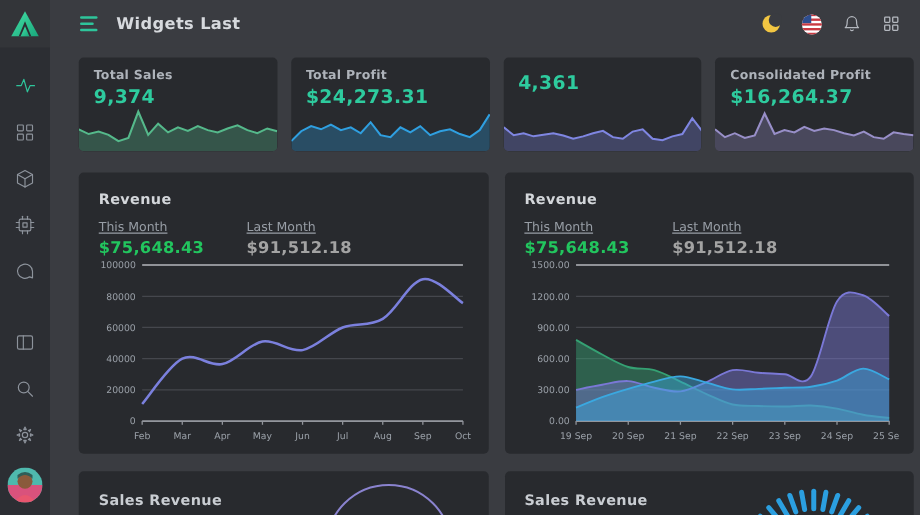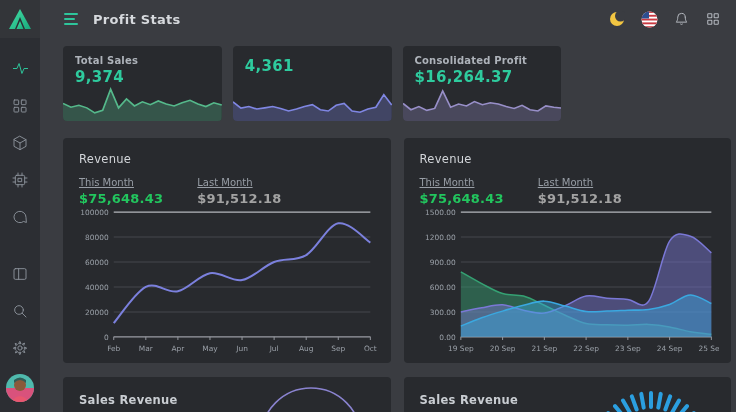--- a/index.html
+++ b/index.html
@@ -38,21 +38,21 @@
 
   .stats-row { display:grid; grid-template-columns:repeat(4,1fr); gap:11px; height:75px; }
   .stat-card { overflow:hidden; padding:9px 12px; }
   .stat-label { font-size:10px; color:#aeb3ba; font-weight:bold; letter-spacing:.2px; }
   .stat-value { font-size:15px; color:#2ecb9e; font-weight:bold; margin-top:2px; letter-spacing:.3px; }
   .spark { position:absolute; left:0; right:0; bottom:0; height:37px; }
   .spark svg { width:100%; height:100%; display:block; }
 
   .charts-row { display:grid; grid-template-columns:1fr 1fr; gap:13px; height:225px; margin-top:17px; }
   .rev-panel { padding:14px 14px 8px 16px; overflow:hidden; }
-  .rev-title { font-size:11.5px; font-weight:normal; color:#d3d6da; letter-spacing:.3px; }
+  .rev-title { font-size:11.5px; font-weight:bold; color:#d3d6da; letter-spacing:.3px; }
   .rev-stats { display:flex; gap:34px; margin-top:11px; }
   .rev-stat-label { font-size:10px; color:#989ea6;text-decoration:underline; }
   .rev-stat-value { font-size:13px; font-weight:bold; margin-top:3px; letter-spacing:.2px; }
   .rev-stat-value.green { color:#22c55e; }
   .rev-stat-value.white { color:#a3a3a3; }
   .chart-wrap { position:absolute; left:10px; right:12px; top:66px; bottom:6px; }
   .chart-wrap svg { width:100%; height:100%; display:block; }
 
   .bottom-row { display:grid; grid-template-columns:1fr 1fr; gap:13px; height:120px; margin-top:14px; }
   .bottom-card { padding:16px; overflow:hidden; }
@@ -153,21 +153,21 @@
     </div>
   </div>
 </div>
 
 <div class="header">
   <div class="hamburger">
       <span></span>
       <span></span>
       <span></span>
     </div>
-  <div class="page-title">Profit Stats</div>
+  <div class="page-title">Widgets Last</div>
   <div class="header-actions">
     <div class="hicon">
       <svg width="16" height="16" viewBox="0 0 16 16">
         <circle cx="8" cy="8" r="7" fill="#f2c642"></circle>
         <circle cx="11.5" cy="5" r="5.5" fill="#3a3c41"></circle>
       </svg>
     </div>
     <div class="hicon">
       <svg width="17" height="17" viewBox="0 0 17 17">
         <defs>
@@ -208,20 +208,30 @@
 <div class="main">
 
   <div class="stats-row">
     <div class="panel stat-card">
       <div class="stat-label">Total Sales</div>
       <div class="stat-value">9,374</div>
       <div class="spark">
           <svg viewBox="0 0 160 40" preserveAspectRatio="none">
             <path d="M0,21L8.0,25.1L16.0,23.0L24.0,25.8L32.0,31.2L40.0,28.5L48.0,5.7L56.0,25.8L64.0,16.2L72.0,23.7L80.0,19.3L88.0,22.4L96.0,18.3L104.0,21.7L112.0,23.7L120.0,20.3L128.0,17.6L136.0,21.7L144.0,24.4L152.0,20.3L160.0,22.7L160,40L0,40Z" fill="#55b98b" fill-opacity="0.3"></path>
             <path d="M0,21L8.0,25.1L16.0,23.0L24.0,25.8L32.0,31.2L40.0,28.5L48.0,5.7L56.0,25.8L64.0,16.2L72.0,23.7L80.0,19.3L88.0,22.4L96.0,18.3L104.0,21.7L112.0,23.7L120.0,20.3L128.0,17.6L136.0,21.7L144.0,24.4L152.0,20.3L160.0,22.7" fill="none" stroke="#55b98b" stroke-width="1.7"></path>
+          </svg>
+        </div>
+    </div>
+    <div class="panel stat-card">
+      <div class="stat-label">Total Profit</div>
+      <div class="stat-value">$24,273.31</div>
+      <div class="spark">
+          <svg viewBox="0 0 160 40" preserveAspectRatio="none">
+            <path d="M0,31.2L8.0,22.7L16.0,18.3L24.0,21.0L32.0,16.9L40.0,21.7L48.0,19.3L56.0,24.4L64.0,14.9L72.0,26.1L80.0,27.8L88.0,19.3L96.0,23.7L104.0,18.3L112.0,26.1L120.0,22.7L128.0,21.0L136.0,25.1L144.0,27.8L152.0,21.7L160.0,8.1L160,40L0,40Z" fill="#2f9fe0" fill-opacity="0.3"></path>
+            <path d="M0,31.2L8.0,22.7L16.0,18.3L24.0,21.0L32.0,16.9L40.0,21.7L48.0,19.3L56.0,24.4L64.0,14.9L72.0,26.1L80.0,27.8L88.0,19.3L96.0,23.7L104.0,18.3L112.0,26.1L120.0,22.7L128.0,21.0L136.0,25.1L144.0,27.8L152.0,21.7L160.0,8.1" fill="none" stroke="#2f9fe0" stroke-width="1.7"></path>
           </svg>
         </div>
     </div>
     <div class="panel stat-card">
       <div class="stat-value">4,361</div>
       <div class="spark">
           <svg viewBox="0 0 160 40" preserveAspectRatio="none">
             <path d="M0,19.299999999999997L8.0,26.1L16.0,24.4L24.0,27.1L32.0,25.8L40.0,24.4L48.0,26.4L56.0,29.2L64.0,27.1L72.0,24.4L80.0,22.4L88.0,27.8L96.0,29.2L104.0,23.0L112.0,21.0L120.0,29.2L128.0,30.5L136.0,27.1L144.0,25.1L152.0,11.5L160.0,22.7L160,40L0,40Z" fill="#7f86e2" fill-opacity="0.3"></path>
             <path d="M0,19.299999999999997L8.0,26.1L16.0,24.4L24.0,27.1L32.0,25.8L40.0,24.4L48.0,26.4L56.0,29.2L64.0,27.1L72.0,24.4L80.0,22.4L88.0,27.8L96.0,29.2L104.0,23.0L112.0,21.0L120.0,29.2L128.0,30.5L136.0,27.1L144.0,25.1L152.0,11.5L160.0,22.7" fill="none" stroke="#7f86e2" stroke-width="1.7"></path>
           </svg>

